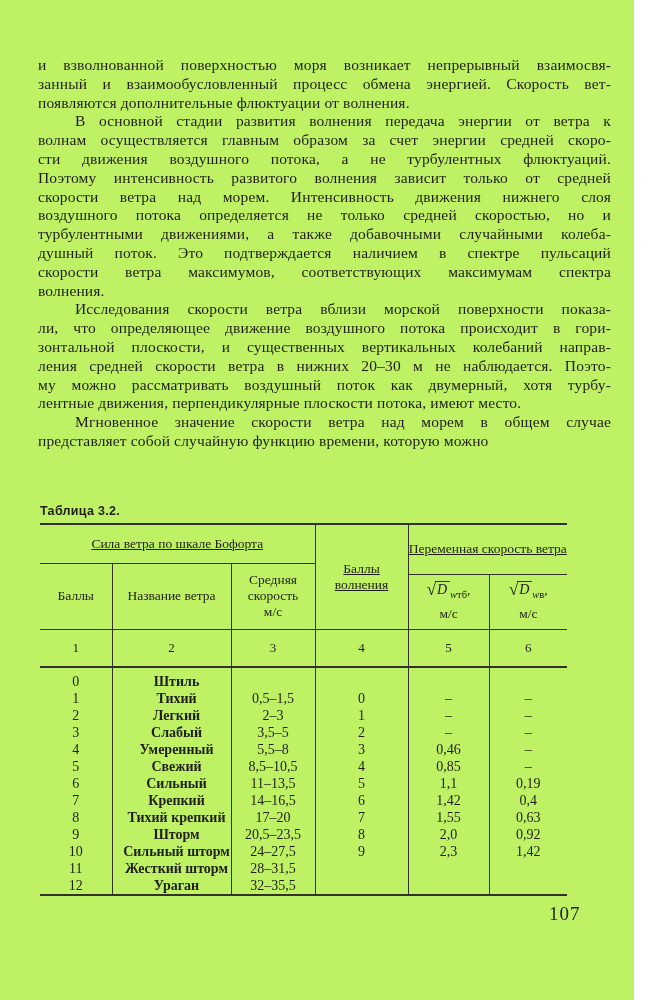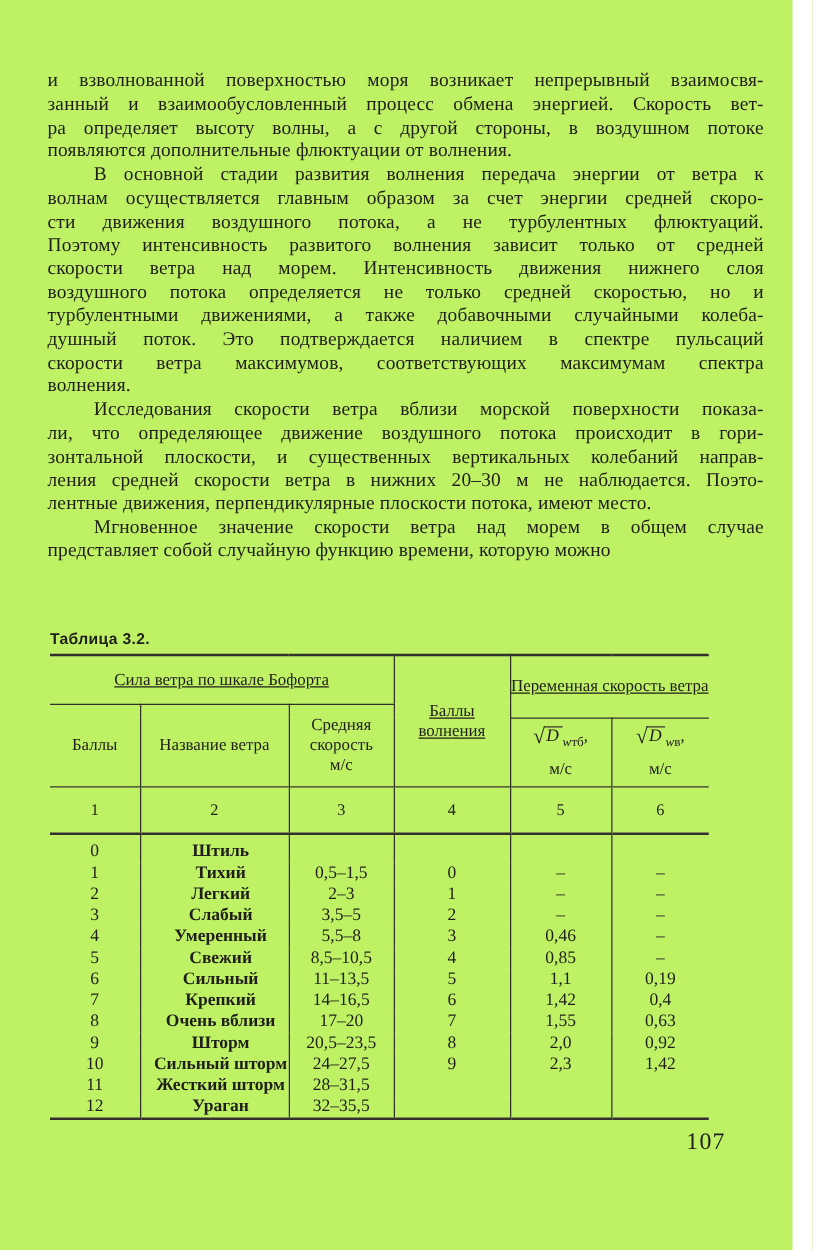--- a/index.html
+++ b/index.html
@@ -108,36 +108,36 @@
   }
 </style>
 </head>
 <body>
 
 <div class="page">
 
   <div class="text-block">
       <div class="line">и взволнованной поверхностью моря возникает непрерывный взаимосвя-</div>
       <div class="line">занный и взаимообусловленный процесс обмена энергией. Скорость вет-</div>
-      <div class="line">ра определяет высоту волны, а с другой стороны, в воздушном потоке</div>
       <div class="line last">появляются дополнительные флюктуации от волнения.</div>
       <div class="line indent">В основной стадии развития волнения передача энергии от ветра к</div>
       <div class="line">волнам осуществляется главным образом за счет энергии средней скоро-</div>
       <div class="line">сти движения воздушного потока, а не турбулентных флюктуаций.</div>
       <div class="line">Поэтому интенсивность развитого волнения зависит только от средней</div>
       <div class="line">скорости ветра над морем. Интенсивность движения нижнего слоя</div>
       <div class="line">воздушного потока определяется не только средней скоростью, но и</div>
       <div class="line">турбулентными движениями, а также добавочными случайными колеба-</div>
       <div class="line">душный поток. Это подтверждается наличием в спектре пульсаций</div>
       <div class="line">скорости ветра максимумов, соответствующих максимумам спектра</div>
       <div class="line last">волнения.</div>
       <div class="line indent">Исследования скорости ветра вблизи морской поверхности показа-</div>
       <div class="line">ли, что определяющее движение воздушного потока происходит в гори-</div>
       <div class="line">зонтальной плоскости, и существенных вертикальных колебаний направ-</div>
       <div class="line">ления средней скорости ветра в нижних 20–30 м не наблюдается. Поэто-</div>
+      <div class="line">му можно рассматривать воздушный поток как двумерный, хотя турбу-</div>
       <div class="line last">лентные движения, перпендикулярные плоскости потока, имеют место.</div>
       <div class="line indent">Мгновенное значение скорости ветра над морем в общем случае</div>
       <div class="line last">представляет собой случайную функцию времени, которую можно</div>
     </div>
 
   <div class="table-caption">Таблица 3.2.</div>
 
   <table class="beaufort">
     <colgroup>
       <col style="width:72px">
@@ -245,21 +245,21 @@
         <tr>
           <td class="c1">7</td>
           <td class="c2">Крепкий</td>
           <td class="c3">14–16,5</td>
           <td class="c4">6</td>
           <td class="c5">1,42</td>
           <td class="c6">0,4</td>
         </tr>
         <tr>
           <td class="c1">8</td>
-          <td class="c2">Очень вблизи</td>
+          <td class="c2">Тихий крепкий</td>
           <td class="c3">17–20</td>
           <td class="c4">7</td>
           <td class="c5">1,55</td>
           <td class="c6">0,63</td>
         </tr>
         <tr>
           <td class="c1">9</td>
           <td class="c2">Шторм</td>
           <td class="c3">20,5–23,5</td>
           <td class="c4">8</td>

